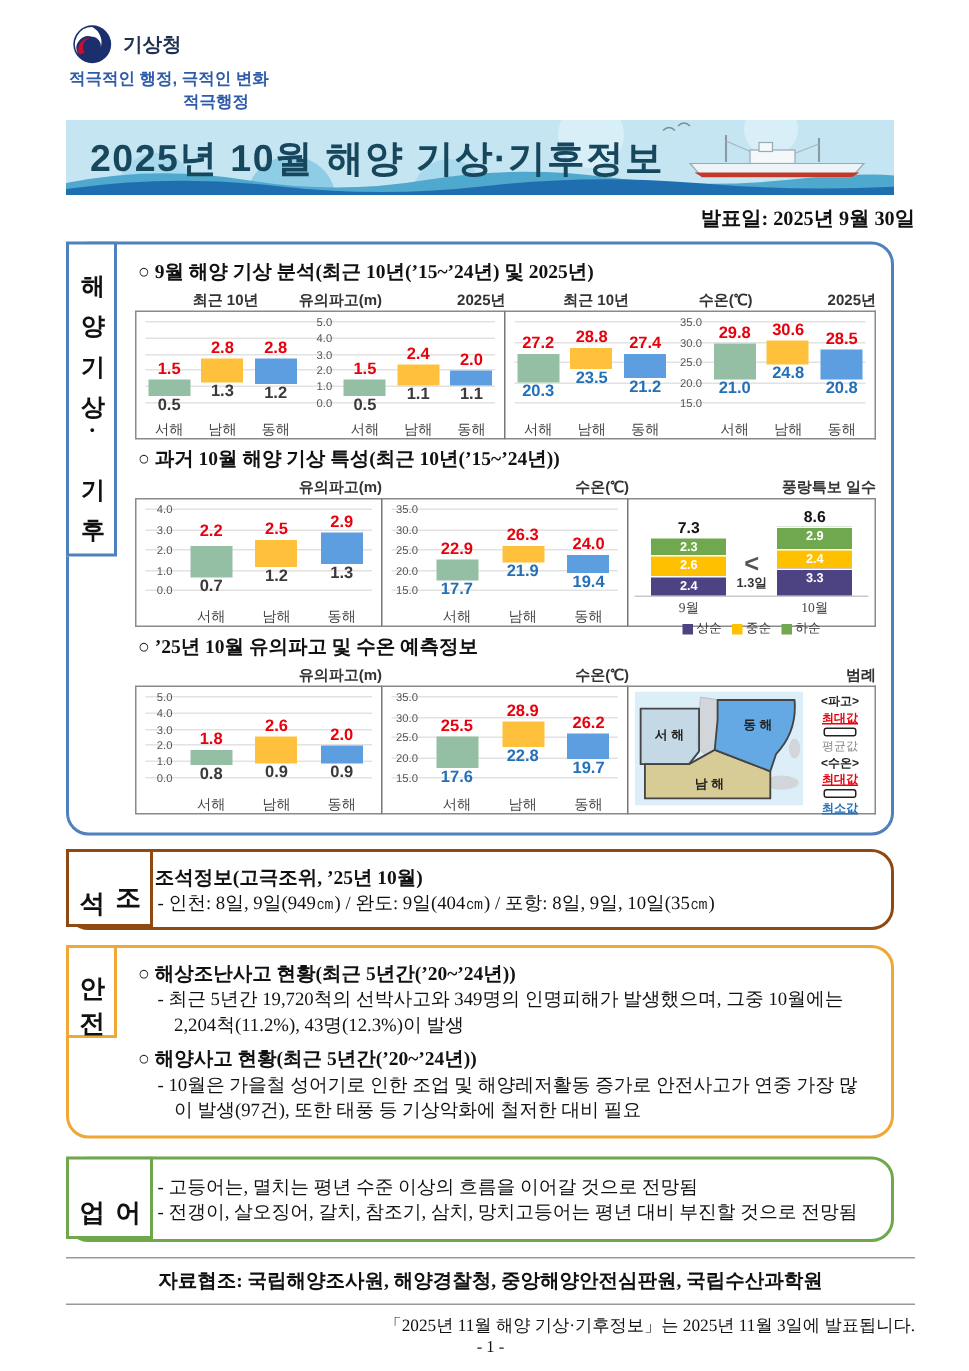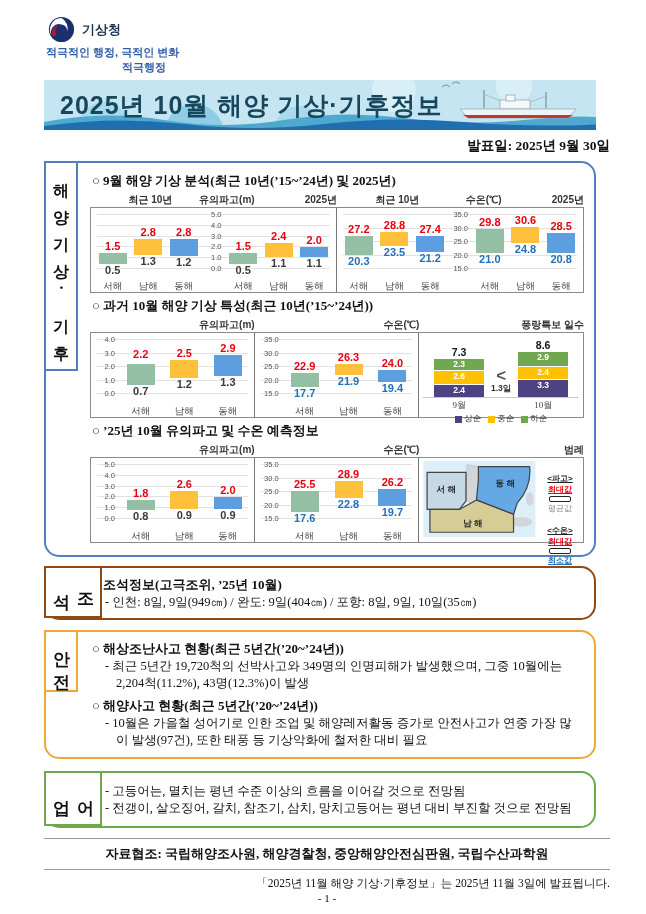--- a/index.html
+++ b/index.html
@@ -92,21 +92,21 @@
   .stack-xrow .sxsp { width:34px; }
   .stack-legend { display:flex; justify-content:center; gap:7px; margin-top:1px; }
   .legitem { display:flex; align-items:center; gap:2px; }
   .legitem .sw { width:7px; height:7px; display:inline-block; }
   .legitem .ln { font:8.5px "Liberation Serif", serif; color:#333; }
 
   
   .mappanel { display:flex; padding:3px 2px 2px 3px; gap:2px; }
   .mapwrap { flex:1; }
   .maplegend { width:42px; text-align:center; line-height:9.5px; padding-top:1px; }
-  .maplegend .ml-title { font:bold 8px "Liberation Sans", sans-serif; color:#222; margin-top:11px;text-decoration:underline; }
+  .maplegend .ml-title { font:bold 8px "Liberation Sans", sans-serif; color:#222; margin-top:0; }
   .maplegend .ml-max { font:bold 8px "Liberation Sans", sans-serif; color:#E8000D; text-decoration:underline; }
   .maplegend .ml-avg { font:8px "Liberation Sans", sans-serif; color:#888; }
   .maplegend .ml-min { font:bold 8px "Liberation Sans", sans-serif; color:#2470B8; text-decoration:underline; }
   .maplegend .ml-bar { width:22px; height:6px; border:1.5px solid #222; border-radius:2px;
                        margin:1px auto; background:#fff; }
 
   
   .credit { width:566px; border-top:1.5px solid #999; border-bottom:1.5px solid #999;
             text-align:center; font:bold 13px "Liberation Serif", serif;
             padding:6px 0; margin-top:2px; }

